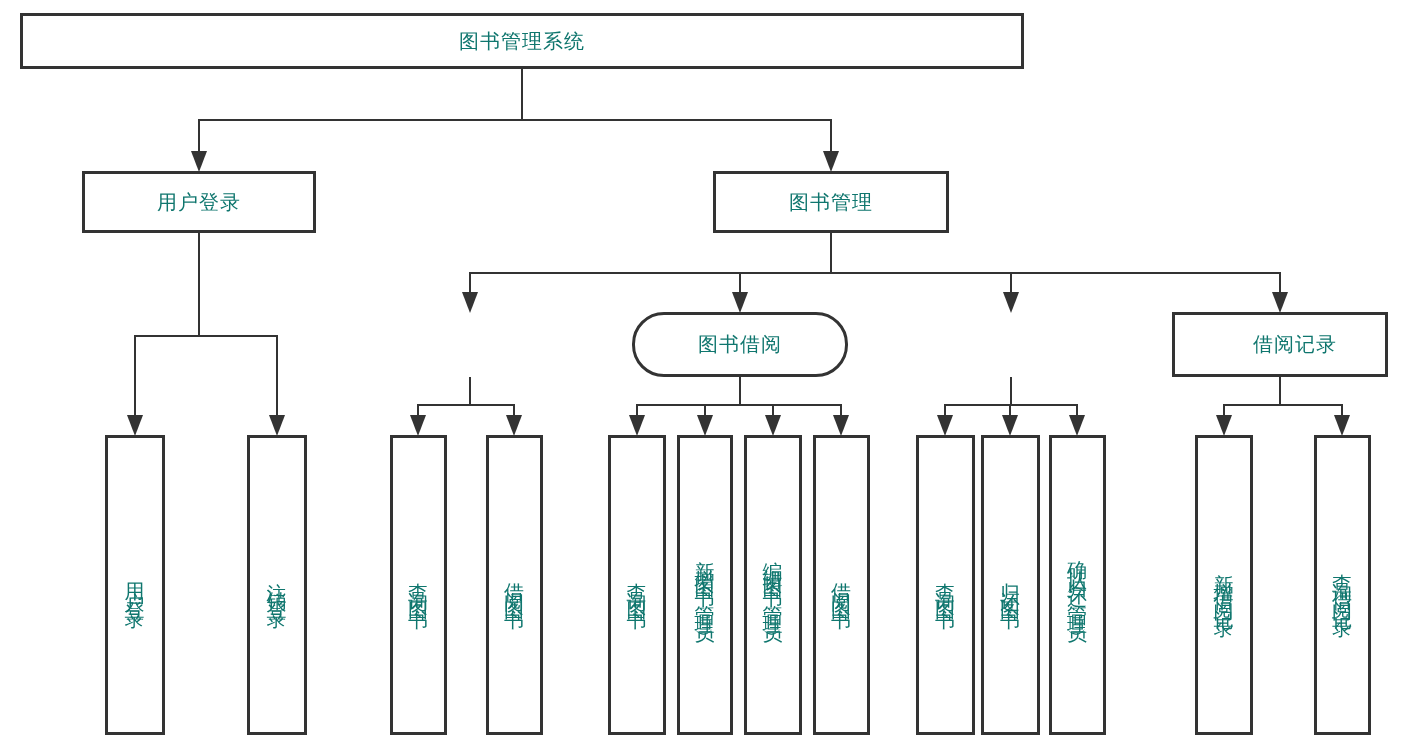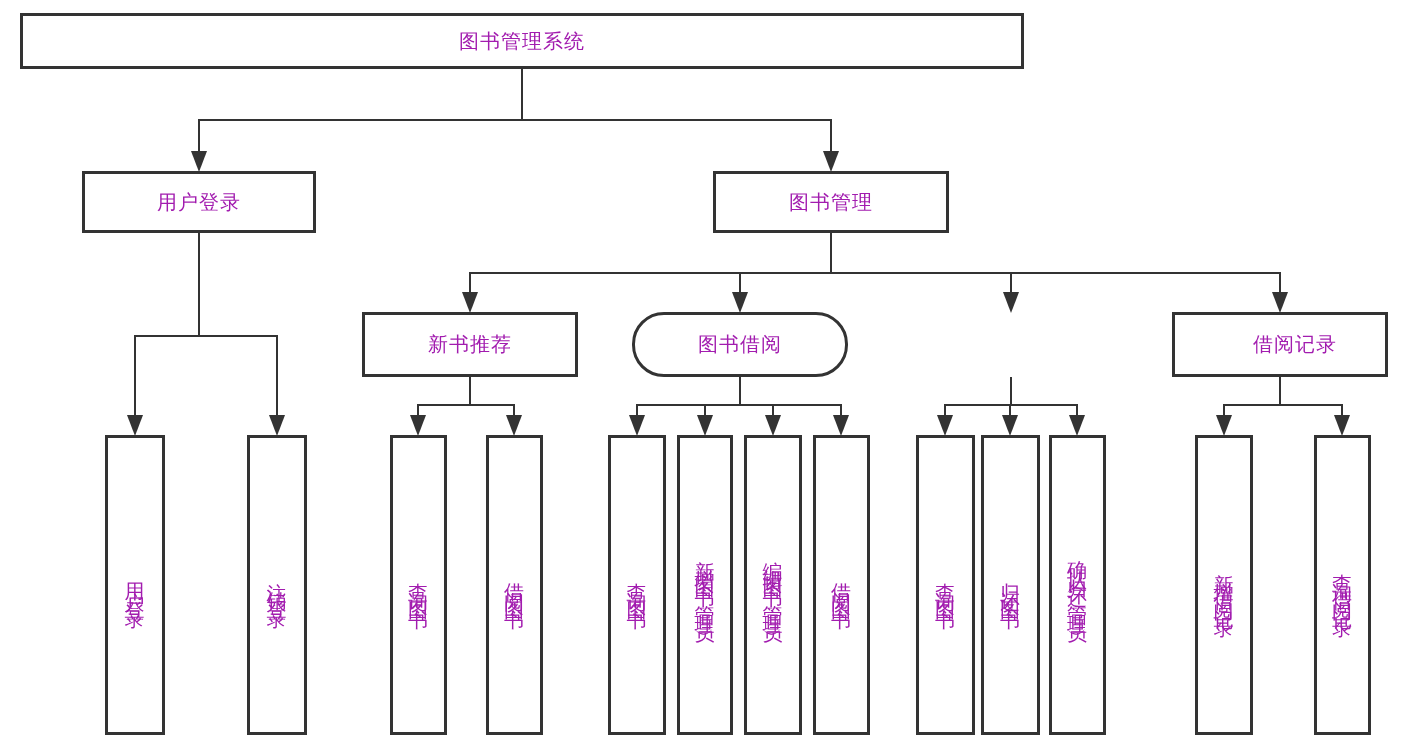--- a/index.html
+++ b/index.html
@@ -36,21 +36,21 @@
     letter-spacing: 1px;
     white-space: nowrap;
   }
   .node.v .lbl {
     writing-mode: vertical-rl;
     text-orientation: mixed;
     font-size: 20px;
     letter-spacing: 9px;
     line-height: 1.1;
   }
-  .lbl { color: #a21caf; }
+  .lbl { color: #0f766e; }
   #watermark {
     position: absolute;
     right: 6px;
     bottom: 6px;
     z-index: 5;
     font-size: 18px;
     color: rgba(195,195,195,0.95);
     text-shadow: 0 0 2px #ffffff, 0 0 1px #ffffff;
     white-space: nowrap;
     letter-spacing: 1px;
@@ -131,23 +131,20 @@
     <span class="lbl">图书管理系统</span>
   </div>
 
   <div class="node h" style="left:82px; top:171px; width:234px; height:62px;">
     <span class="lbl">用户登录</span>
   </div>
   <div class="node h" style="left:713px; top:171px; width:236px; height:62px;">
     <span class="lbl">图书管理</span>
   </div>
 
-  <div class="node h" style="left:362px; top:312px; width:216px; height:65px;">
-    <span class="lbl">新书推荐</span>
-  </div>
   <div class="node h" style="left:632px; top:312px; width:216px; height:65px;border-radius:32px;">
     <span class="lbl">图书借阅</span>
   </div>
   <div class="node h" style="left:1172px; top:312px; width:216px; height:65px;padding-left:30px;">
     <span class="lbl">借阅记录</span>
   </div>
 
   <div class="node v" style="left:105px; top:435px; width:60px; height:300px;">
     <span class="lbl">用户登录</span>
   </div>

